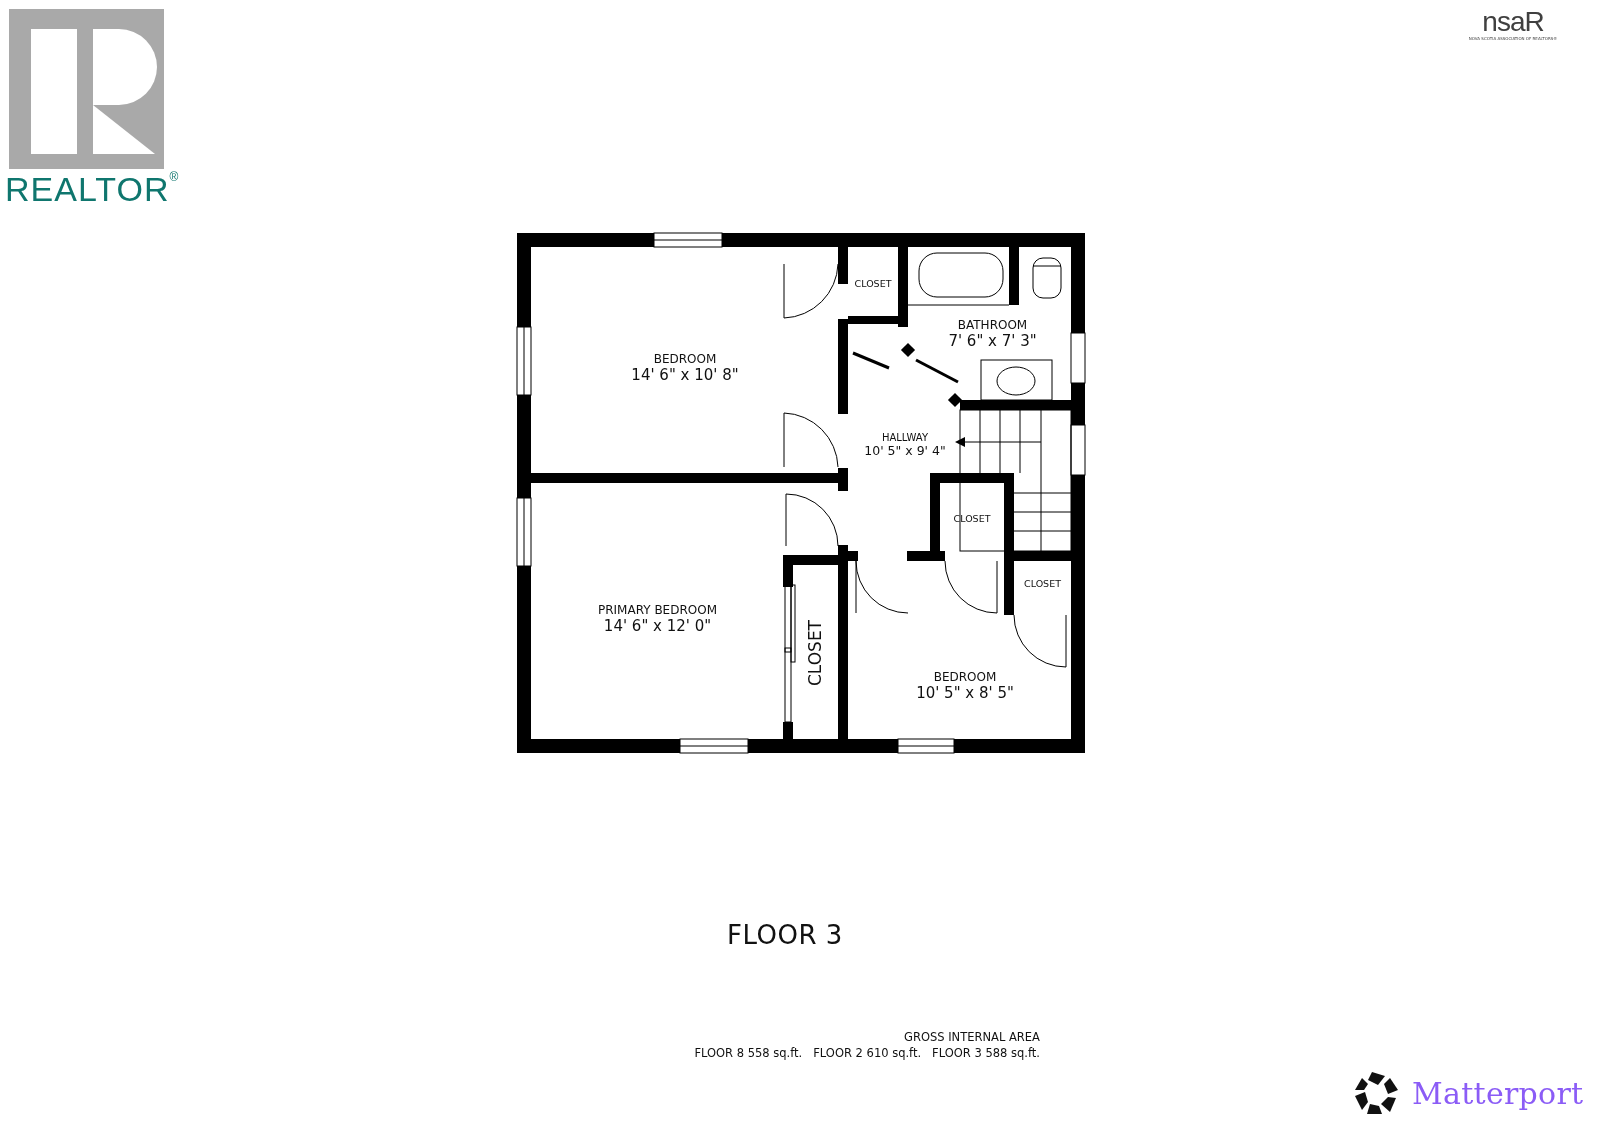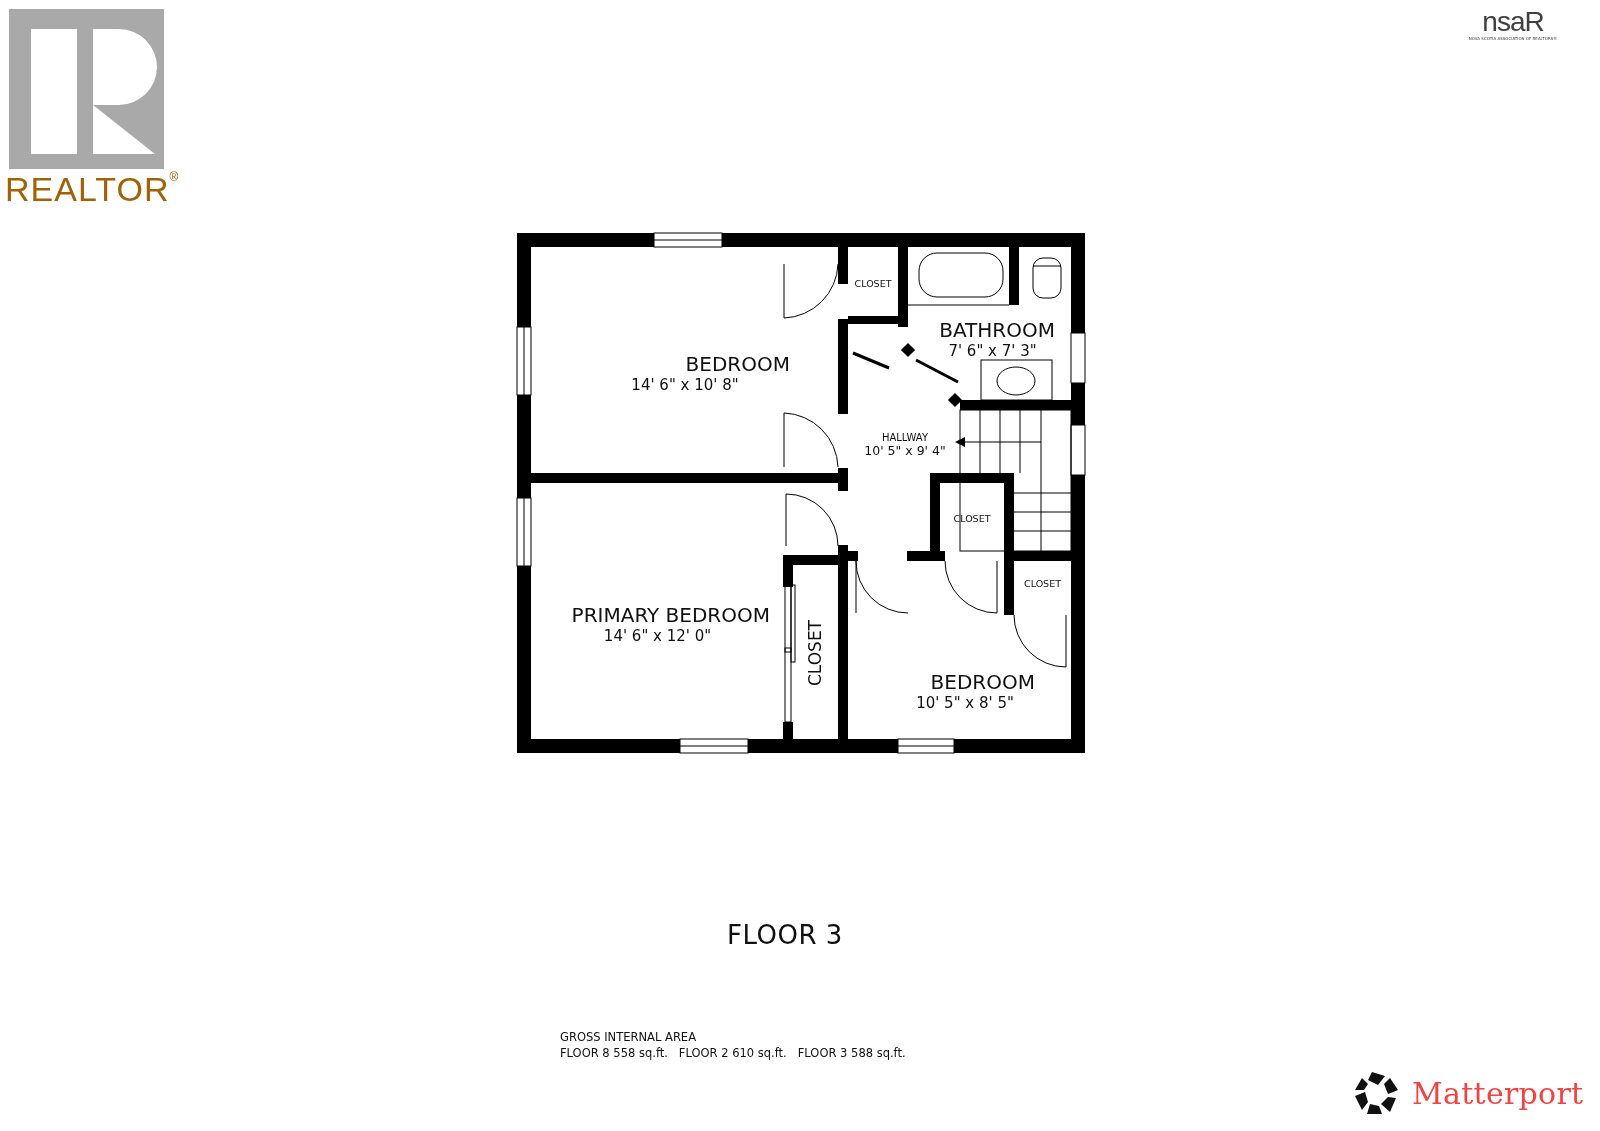--- a/index.html
+++ b/index.html
@@ -1,37 +1,37 @@
 <!DOCTYPE html>
 <html><head>
 <meta charset="utf-8">
 <style>
   html, body { margin:0; padding:0; background:#ffffff; }
   body { width:1600px; height:1131px; position:relative; overflow:hidden; font-family:"DejaVu Sans", sans-serif; color:#111; }
   .abs { position:absolute; }
   
   .realtor-box { left:9px; top:9px; width:155px; height:160px; background:#a9a9a9; }
-  .realtor-text { left:5px; top:170px; font-size:34px; color:#a16207; letter-spacing:1px; font-family:"Liberation Sans", sans-serif; }
+  .realtor-text { left:5px; top:170px; font-size:34px; color:#0f766e; letter-spacing:1px; font-family:"Liberation Sans", sans-serif; }
   .realtor-reg { font-size:12px; vertical-align:top; }
   
   .nsar { left:1468px; top:8px; width:90px; text-align:center; color:#404040; }
   .nsar-main { font-size:28px; letter-spacing:-1px; font-family:"Liberation Sans", sans-serif; line-height:28px; }
   .nsar-sub { font-size:4px; line-height:5px; }
   
   .plan { left:0; top:0; width:1600px; height:1131px; }
   .label { font-family:"DejaVu Sans", sans-serif; text-align:center; color:#111; }
-  .room-name { font-size:20px;text-align:right; }
+  .room-name { font-size:12px; }
   .room-dim { font-size:15px; }
   .small-name { font-size:10px; }
   .small-dim { font-size:12.5px; }
   .closet-label { font-size:9.5px; }
   .floor-title { left:700px; top:920px; width:170px; text-align:center; font-size:26px; letter-spacing:0.5px; }
-  .area-block { left:560px; top:1029px; width:480px; text-align:left; font-size:11.5px; line-height:16px; color:#111; }
+  .area-block { left:560px; top:1029px; width:480px; text-align:right; font-size:11.5px; line-height:16px; color:#111; }
   .disclaimer { color:#555; font-size:11px; }
-  .matterport-text { left:1382px; top:1050px; font-family:"DejaVu Serif", serif; font-size:30px; color:#ef4444; letter-spacing:0.3px; }
+  .matterport-text { left:1382px; top:1050px; font-family:"DejaVu Serif", serif; font-size:30px; color:#8b5cf6; letter-spacing:0.3px; }
 </style>
 </head>
 <body>
 
 <div class="abs realtor-box">
   <svg width="155" height="160" viewBox="0 0 155 160">
     <rect x="22" y="20" width="46" height="125" fill="#fff"></rect>
     <path d="M84 20 H110 A38 38 0 0 1 110 96 H84 Z" fill="#fff"></path>
     <polygon points="84,96 84,145 146,145" fill="#fff"></polygon>
   </svg>

